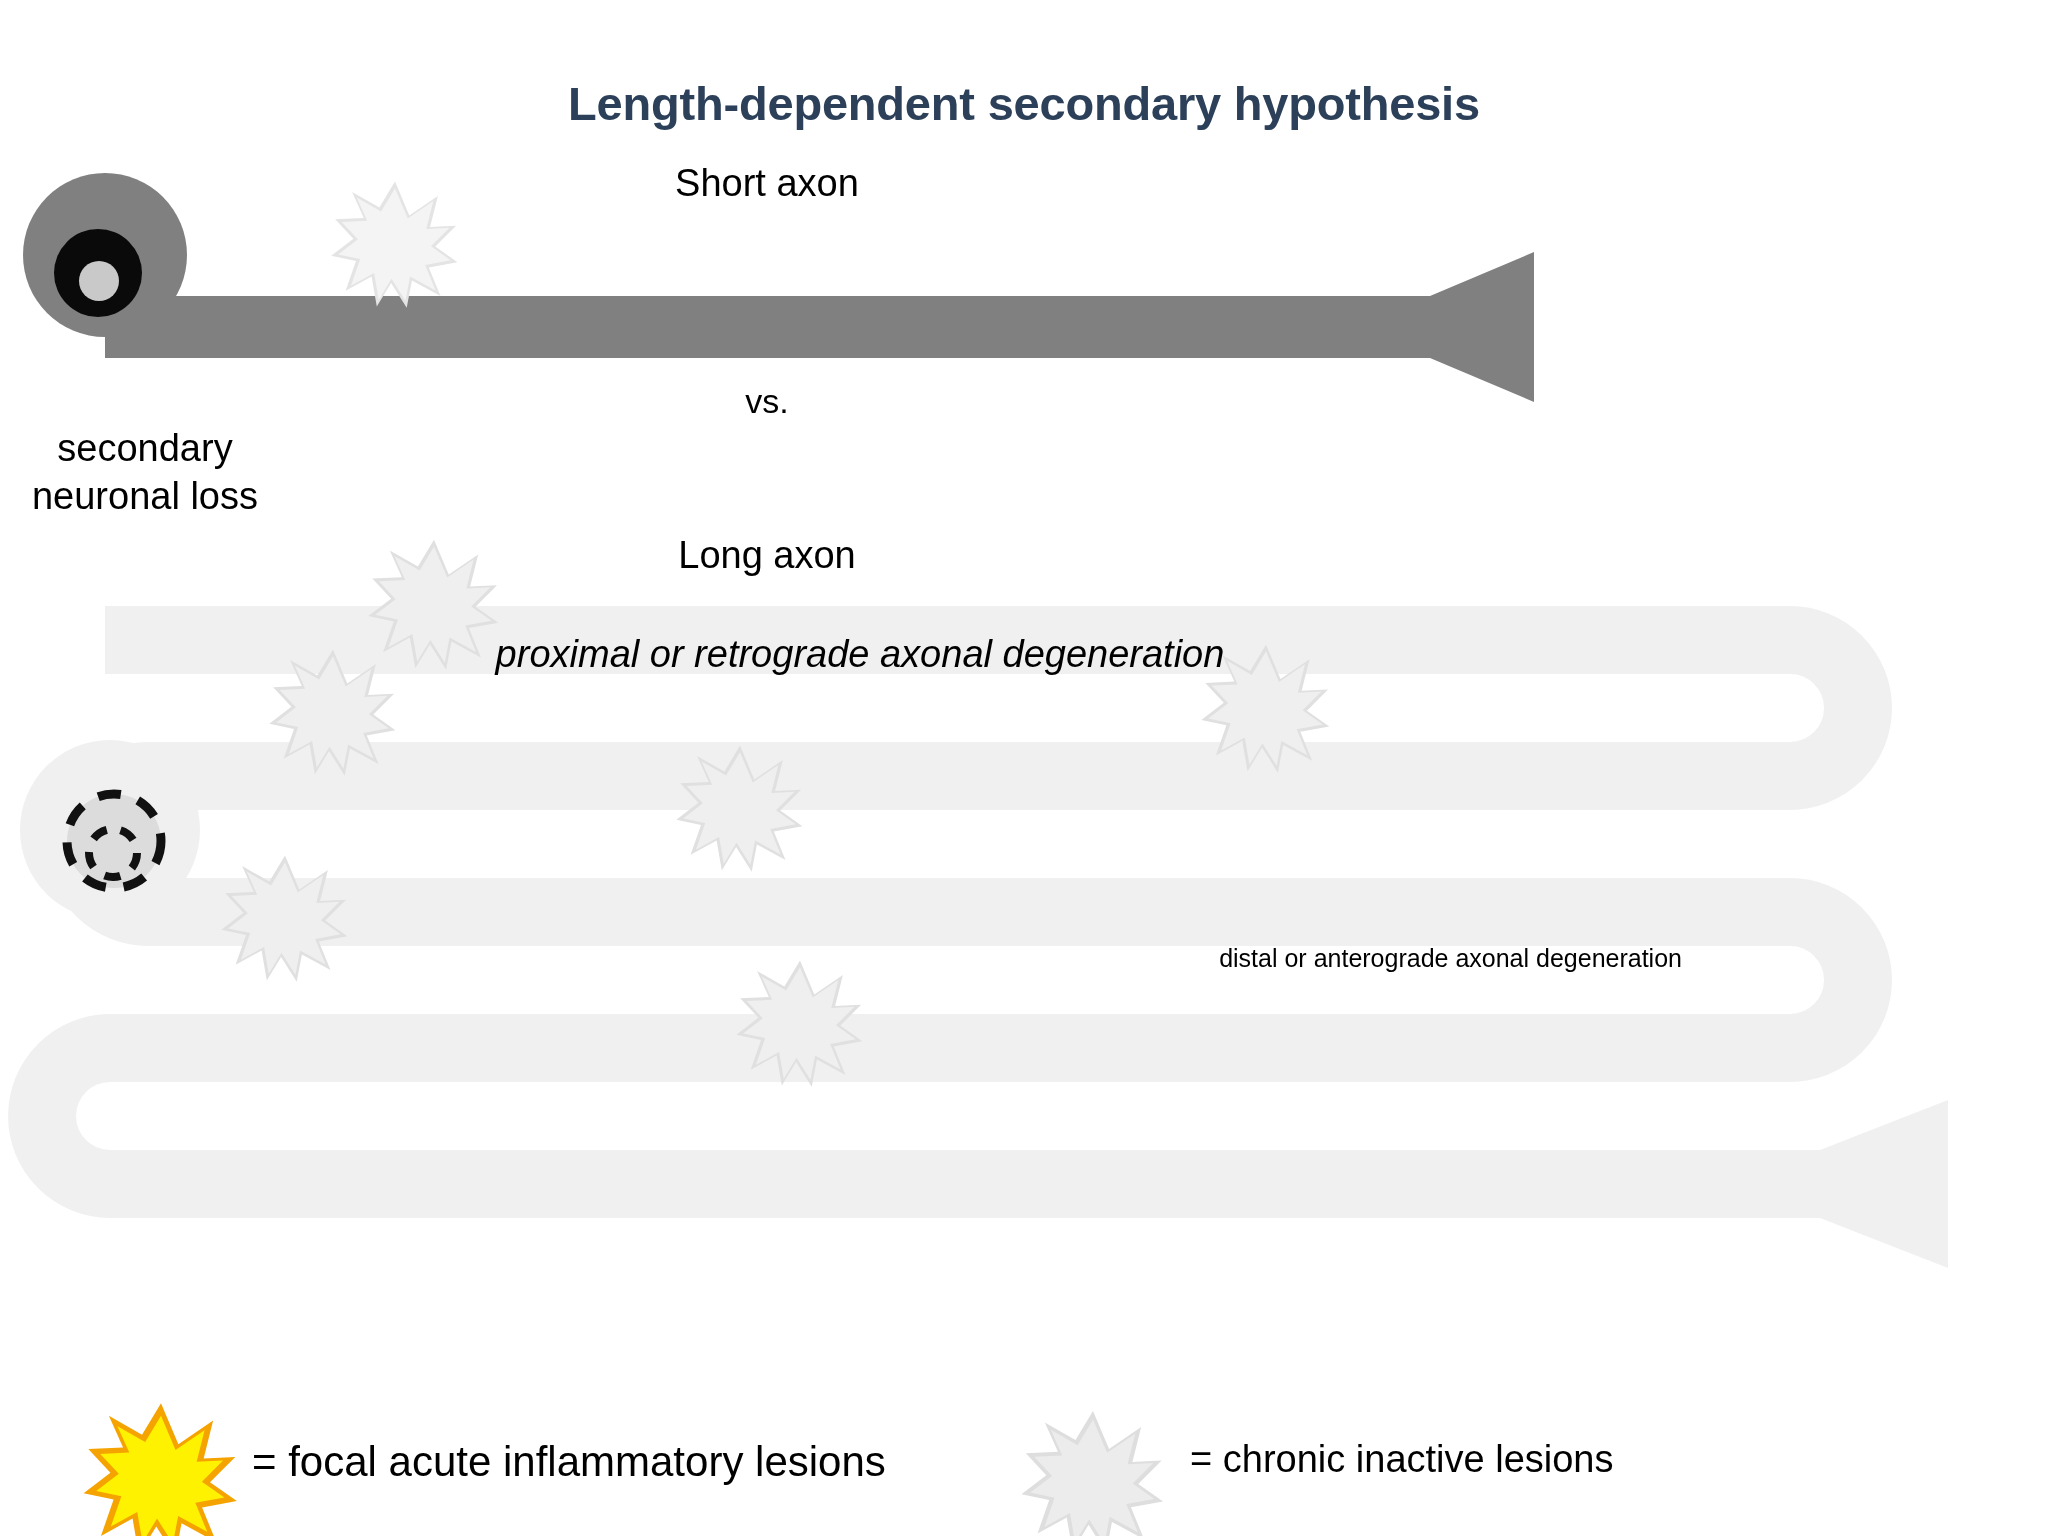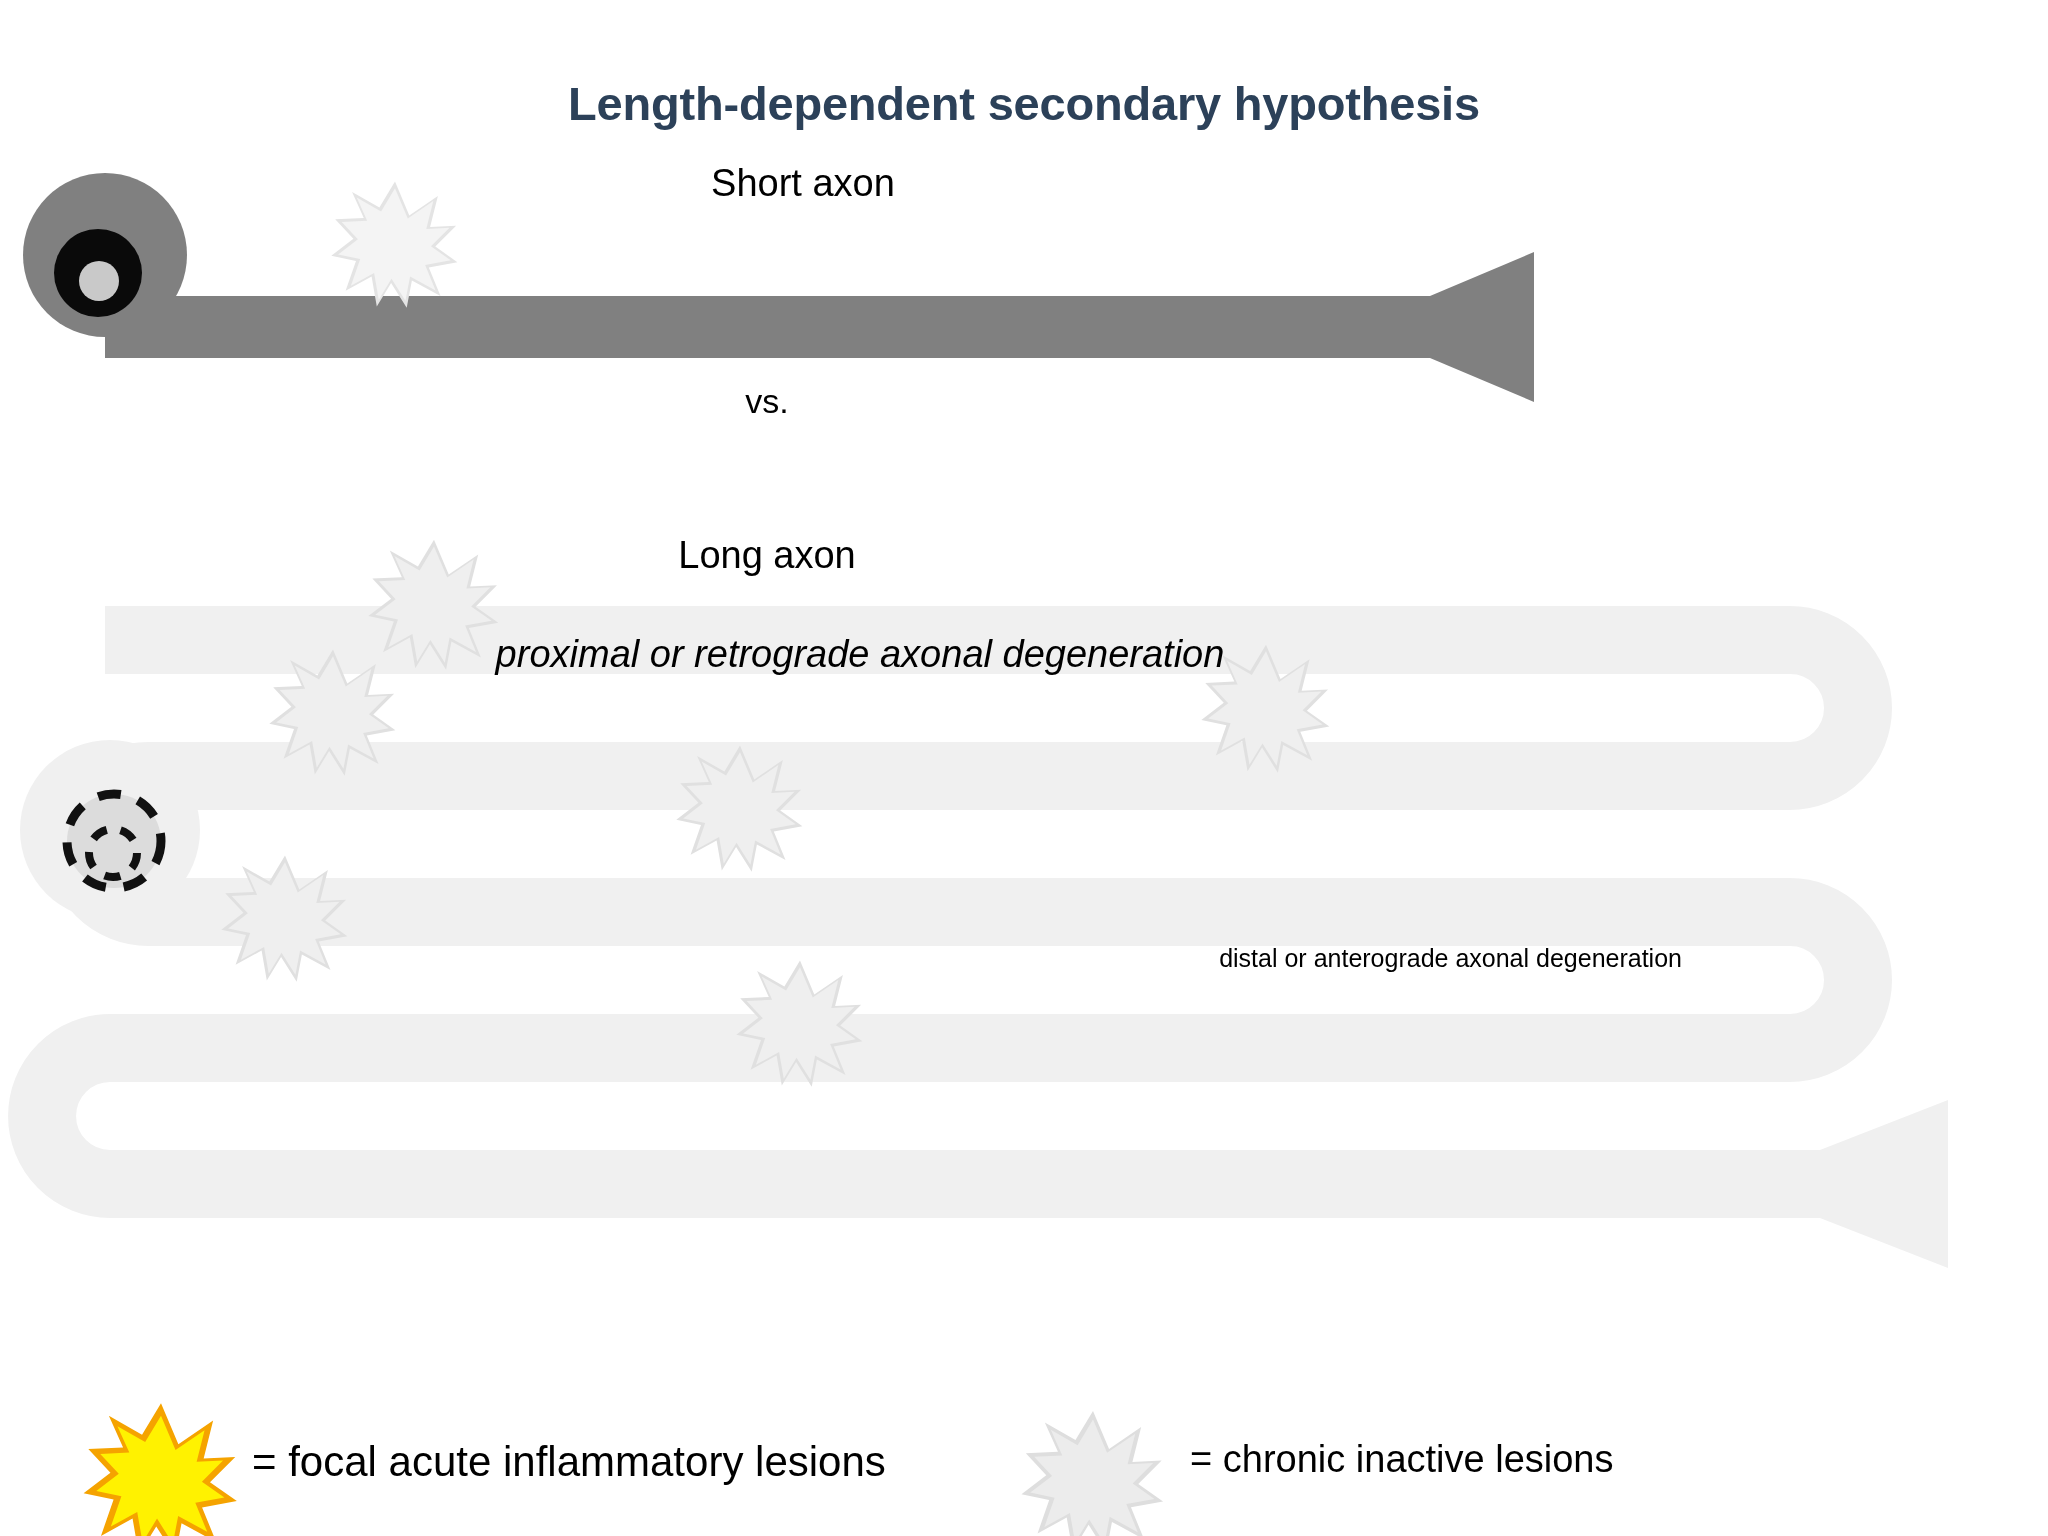--- a/index.html
+++ b/index.html
@@ -19,21 +19,21 @@
 
   #diagram-title{
     left:0;right:0;top:78px;
     text-align:center;
     font-size:47px;
     font-weight:bold;
     color:#2c4159;
     letter-spacing:-0.2px;
   }
 
-  #label-short-axon{left:0;width:1534px;top:162px;text-align:center;font-size:38px;padding-left:36px;}
+  #label-short-axon{left:0;width:1534px;top:162px;text-align:center;font-size:38px;}
   #label-vs{left:0;width:1534px;top:382px;text-align:center;font-size:34px;}
   #label-long-axon{left:0;width:1534px;top:534px;text-align:center;font-size:38px;}
 
   #label-secondary-loss{
     left:20px;width:250px;top:425px;
     text-align:center;font-size:38px;line-height:1.25;
   }
 
   #label-proximal{left:0;width:1720px;top:633px;text-align:center;font-size:38px;font-style:italic;}
   #label-distal{left:0;width:1682px;top:944px;text-align:right;font-size:25px;}
@@ -132,20 +132,22 @@
       <use href="#burst" x="1029" y="1417" width="128" height="128" fill="#ececec"></use>
     </g>
   </svg>
 
   <div class="txt" id="diagram-title">Length-dependent secondary hypothesis</div>
 
   <div class="txt" id="label-short-axon">Short axon</div>
 
   <div class="txt" id="label-vs">vs.</div>
 
+  <div class="txt" id="label-secondary-loss">secondary
+neuronal loss</div>
 
   <div class="txt" id="label-long-axon">Long axon</div>
 
   <div class="txt" id="label-proximal">proximal or retrograde axonal degeneration</div>
 
   <div class="txt" id="label-distal">distal or anterograde axonal degeneration</div>
 
   <div class="txt" id="legend-acute-text">= focal acute inflammatory lesions</div>
 
   <div class="txt" id="legend-chronic-text">= chronic inactive lesions</div>

